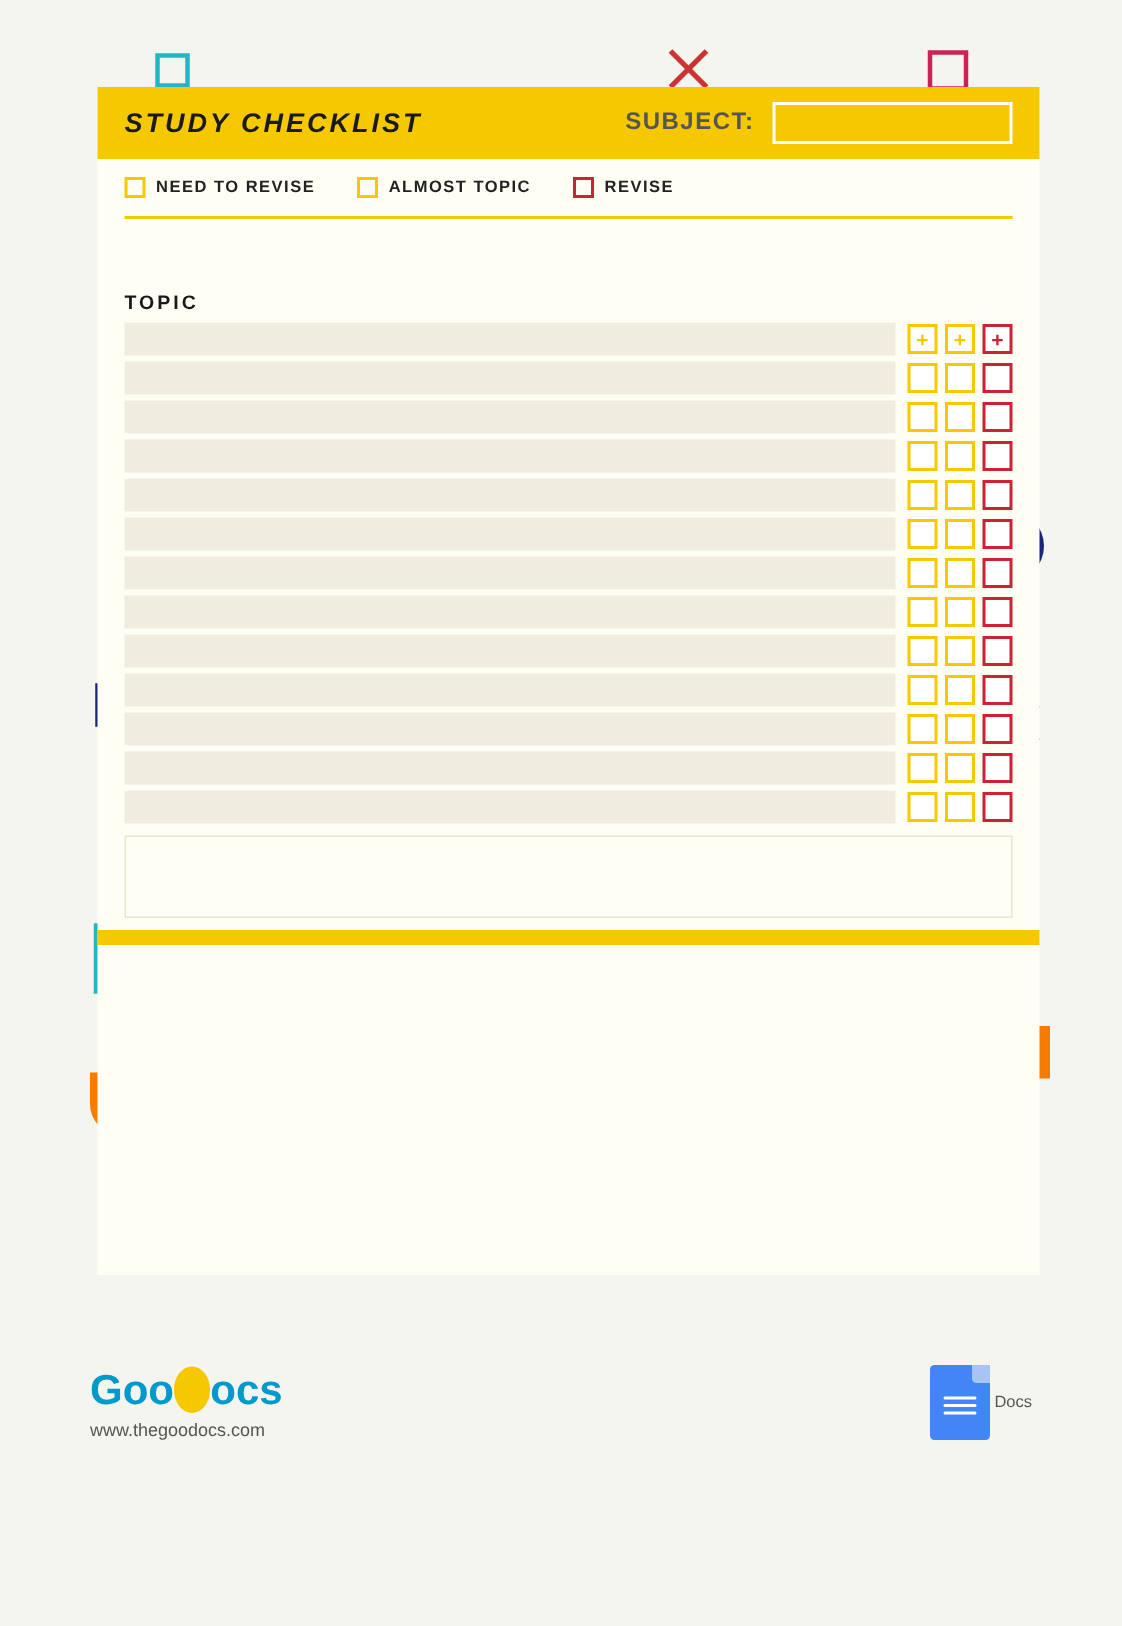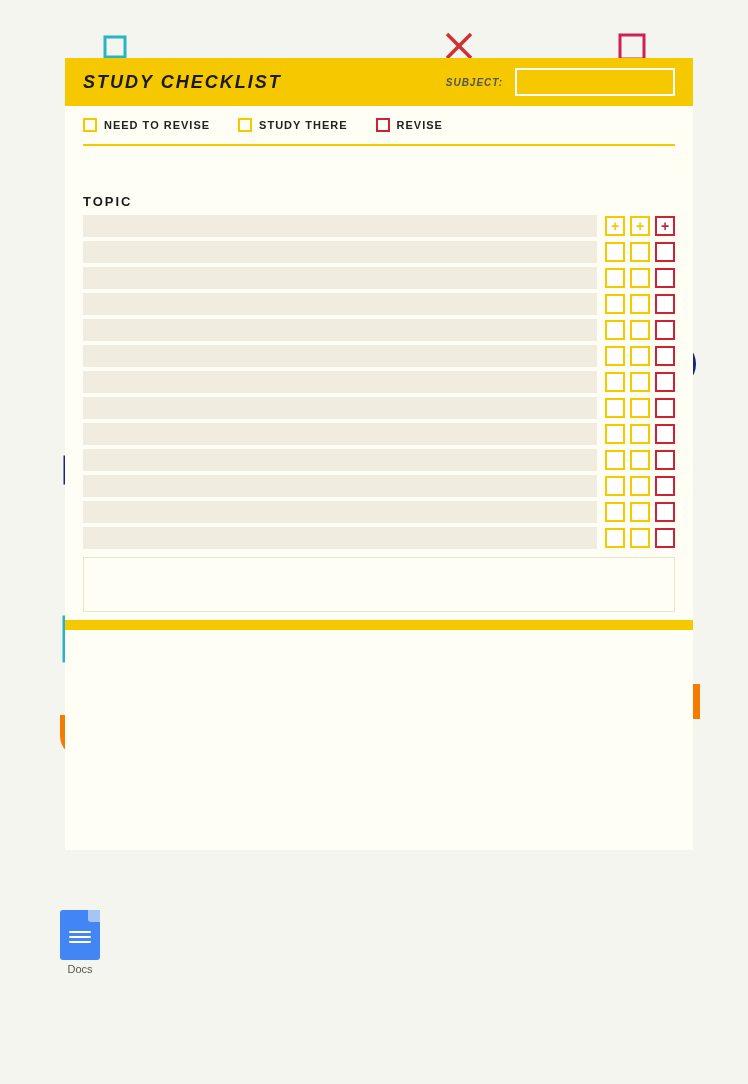--- a/index.html
+++ b/index.html
@@ -60,25 +60,24 @@
     .header-title {
       color: #1a1a1a;
       font-weight: 900;
       font-size: 18px;
       letter-spacing: 2px;
       font-style: italic;
     }
 
     .subject-label {
       color: #555;
-      font-size: 10px;
+      font-size: 16px;
       font-weight: bold;
       letter-spacing: 1px;
       margin-left: auto;
-      font-style: italic;
     }
 
     .subject-input {
       border: 2px solid #fff;
       background: transparent;
       width: 160px;
       height: 28px;
       outline: none;
     }
 
@@ -205,21 +204,21 @@
     }
 
     .website-text {
       font-size: 12px;
       color: #555;
       margin-top: 3px;
     }
 
     .docs-icon-area {
       display: flex;
-      flex-direction: column;
+      flex-direction: row;
       align-items: center;
       gap: 3px;
     }
 
     .docs-icon {
       width: 40px;
       height: 50px;
       background: #4285f4;
       border-radius: 3px;
       position: relative;
@@ -330,21 +329,21 @@
         <input class="subject-input" type="text" style="">
       </div>
 
       <div class="legend-row">
         <div class="legend-item">
           <span class="legend-checkbox yellow"></span>
           <span class="legend-text">NEED TO REVISE</span>
         </div>
         <div class="legend-item">
           <span class="legend-checkbox green"></span>
-          <span class="legend-text">STUDY THERE</span>
+          <span class="legend-text">ALMOST TOPIC</span>
         </div>
         <div class="legend-item">
           <span class="legend-checkbox red"></span>
           <span class="legend-text">REVISE</span>
         </div>
       </div>
 
       <div style="height:2px;background:#f5c800;margin:0 18px 0 18px;"></div>
 
       <div class="topic-header">TOPIC</div>
@@ -460,20 +459,26 @@
       </div>
 
       <div class="note-area"></div>
 
       <div class="bottom-bar"></div>
 
     </div>
   </div>
 
   <div class="footer-area">
+    <div class="logo-area">
+      <div>
+        <span style="font-size:28px;font-weight:900;color:#0099cc;font-family:Arial,sans-serif;">Goo</span><span style="font-size:28px;font-weight:900;color:#f5c800;font-family:Arial,sans-serif;background:#f5c800;border-radius:50%;padding:0 2px;">D</span><span style="font-size:28px;font-weight:900;color:#0099cc;font-family:Arial,sans-serif;">ocs</span>
+      </div>
+      <span class="website-text">www.thegoodocs.com</span>
+    </div>
     <div class="docs-icon-area">
       <div class="docs-icon">
         <div class="docs-icon-lines">
           <div class="docs-icon-line"></div>
           <div class="docs-icon-line"></div>
           <div class="docs-icon-line"></div>
         </div>
       </div>
       <span class="docs-label">Docs</span>
     </div>

